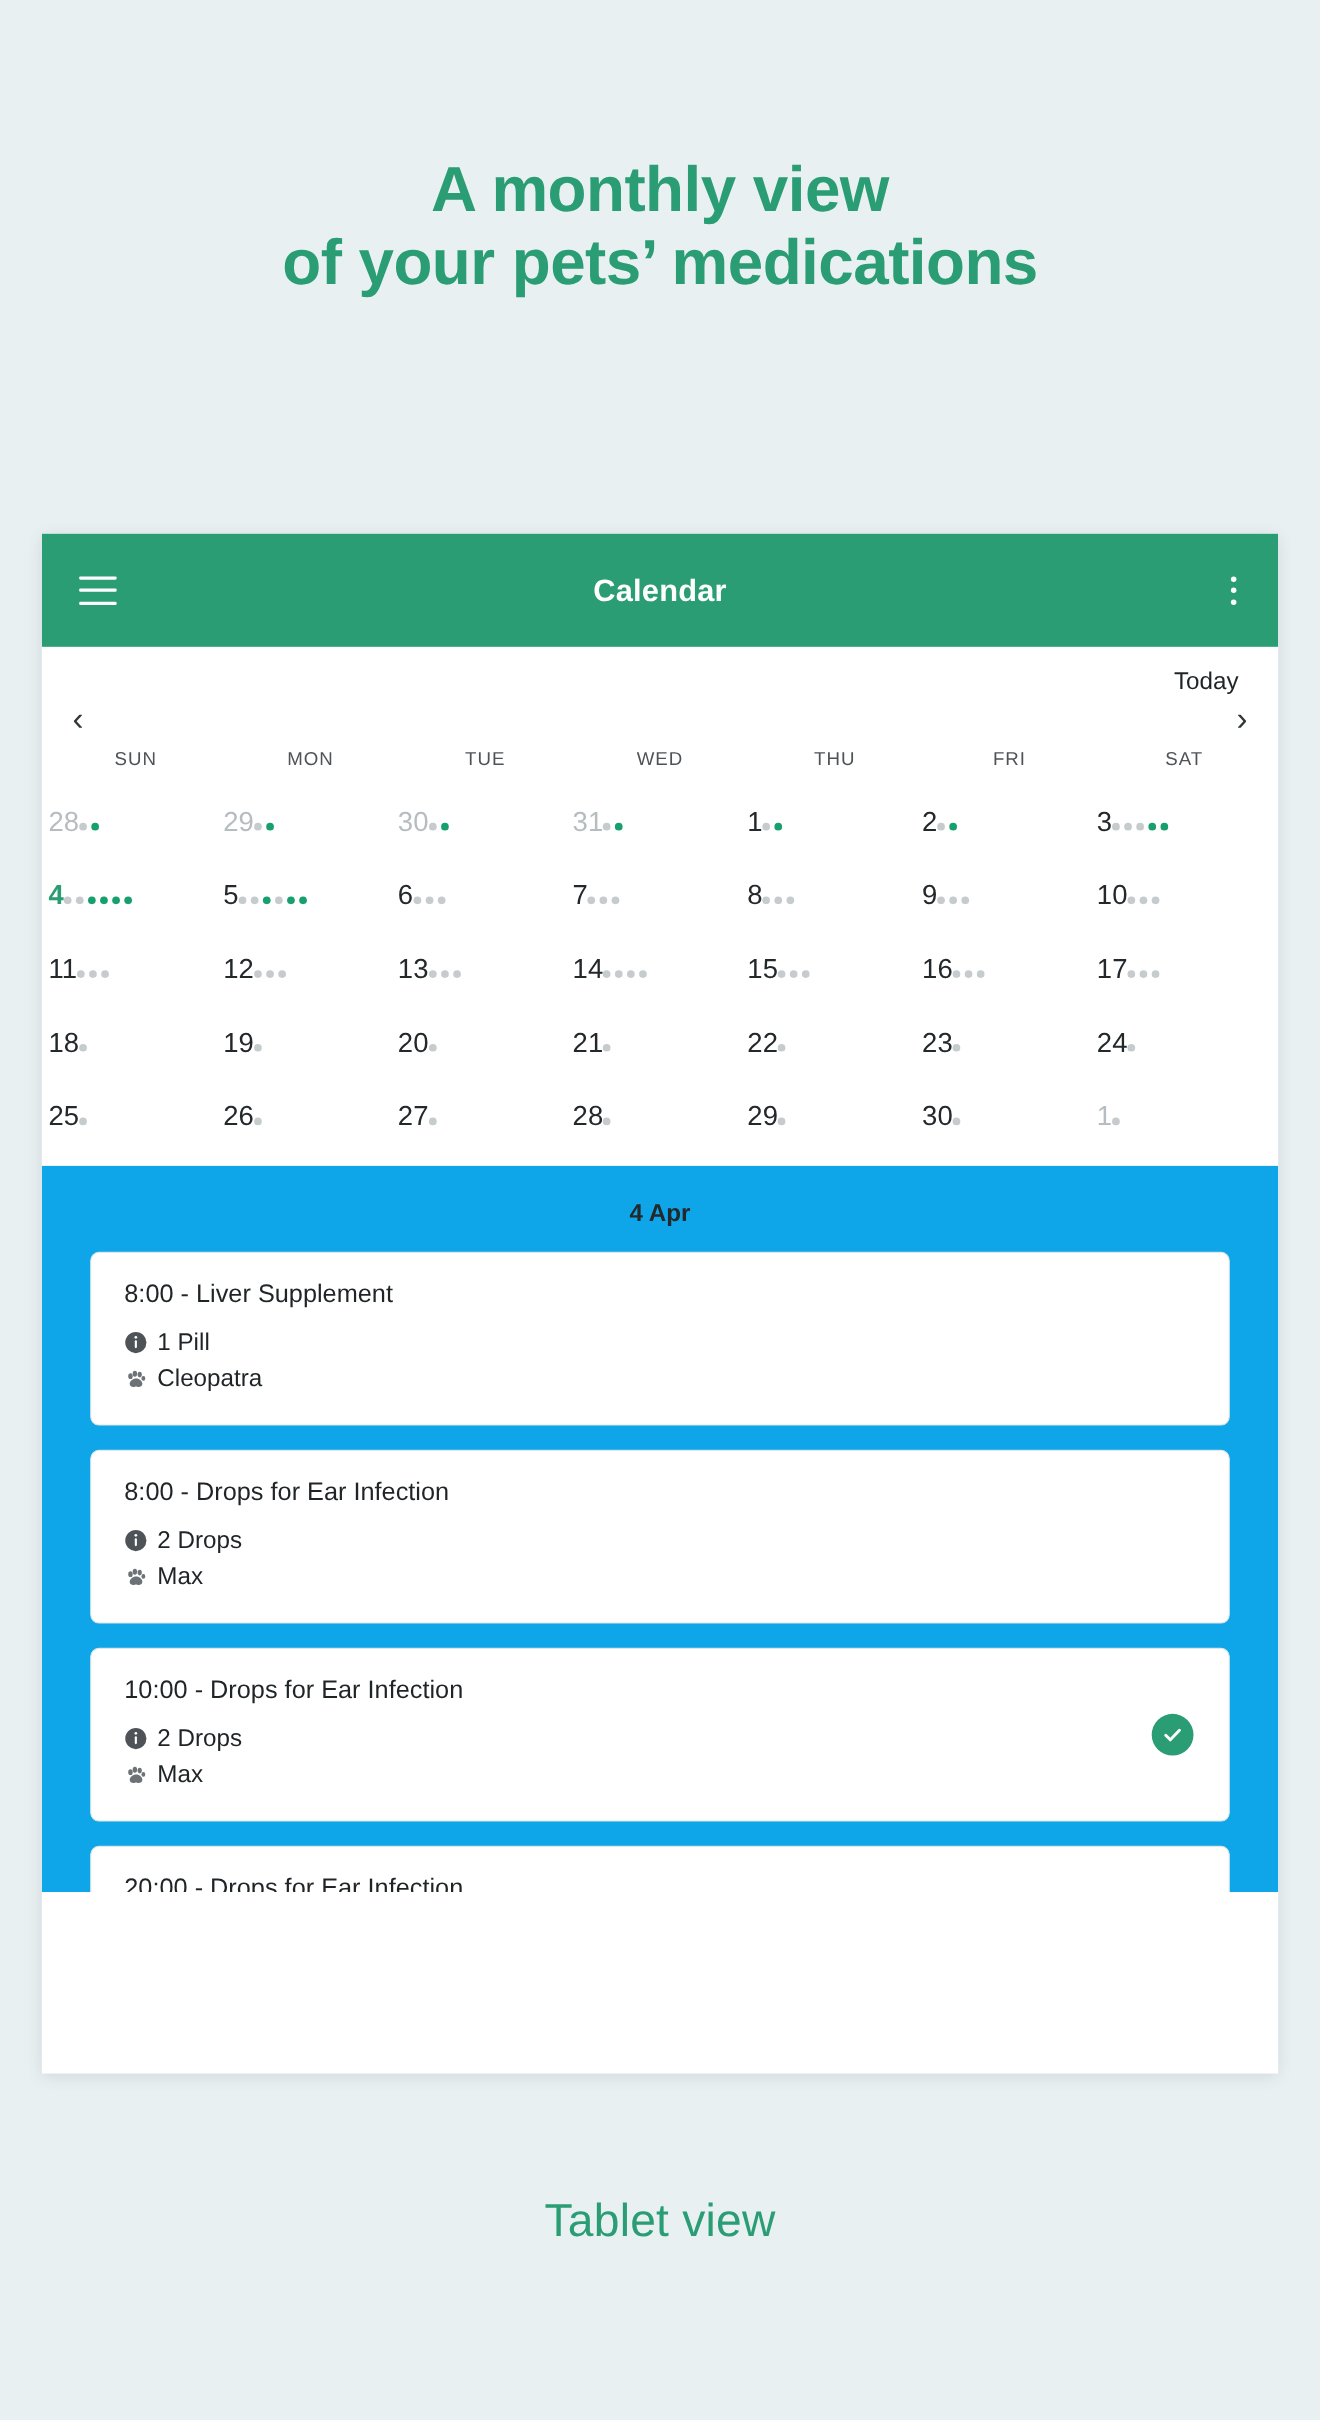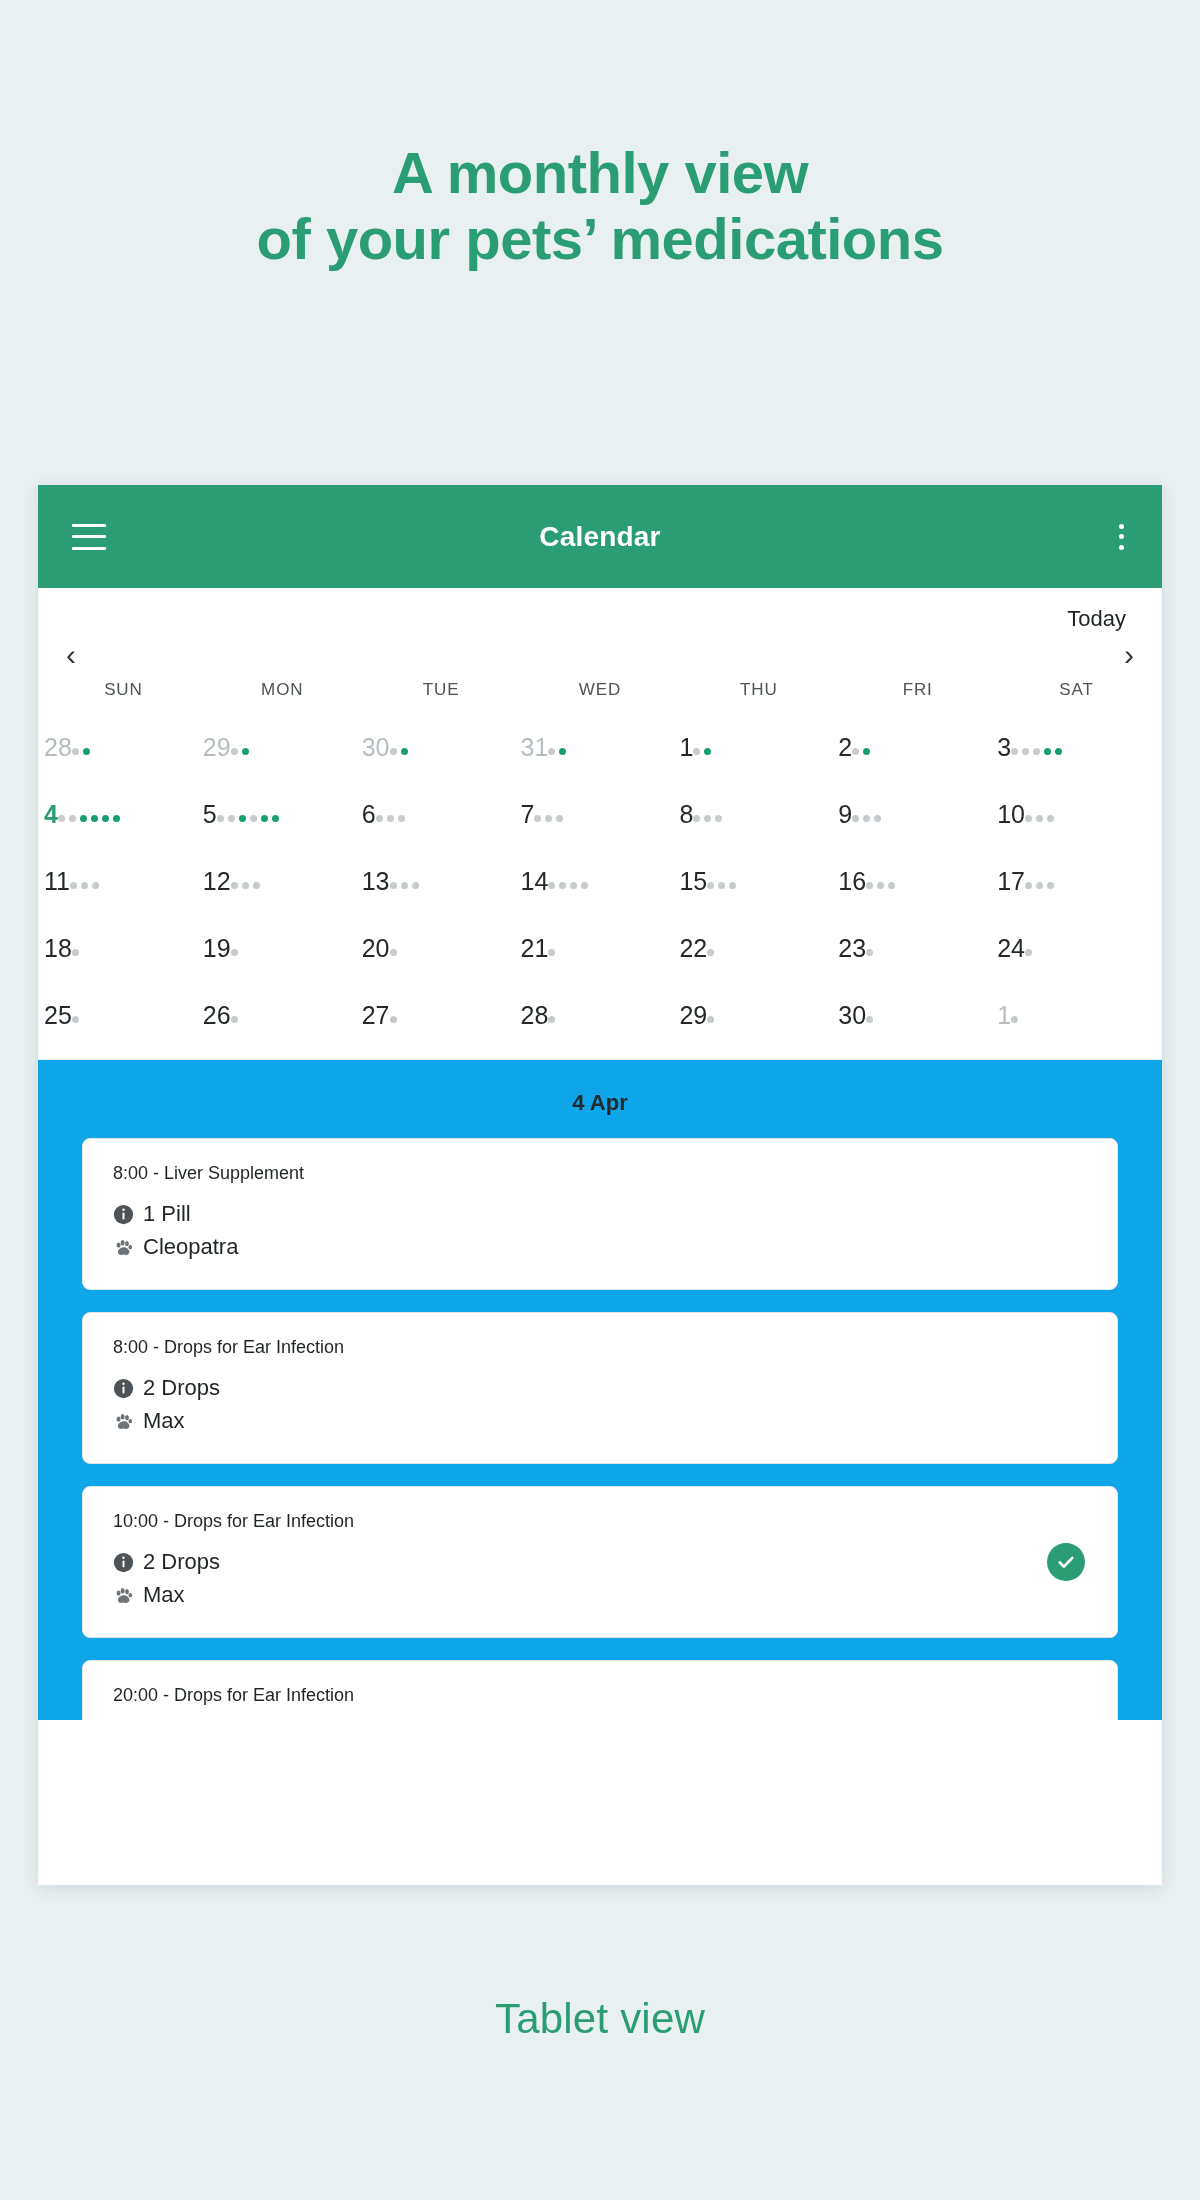--- a/index.html
+++ b/index.html
@@ -181,21 +181,21 @@
   .event-card {
     position: relative;
     margin: 0 28px 22px;
     background: #ffffff;
     border: 1px solid #dfe6e6;
     border-radius: 8px;
     padding: 24px 30px 22px;
     min-height: 140px;
   }
   .event-title {
-    font-size: 18px;
+    font-size: 23px;
     color: #1f2426;
     margin-bottom: 17px;
   }
   .event-meta {
     display: flex;
     align-items: center;
     gap: 9px;
     font-size: 22px;
     color: #1f2426;
     margin-bottom: 7px;

